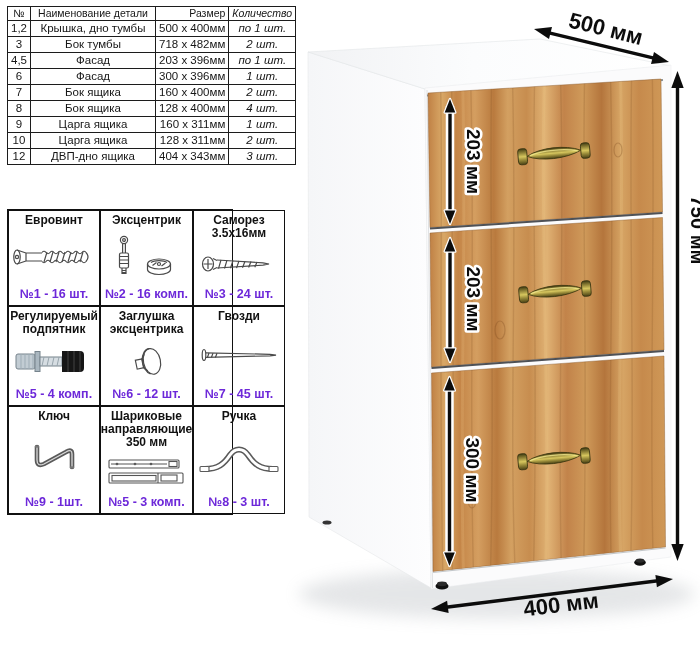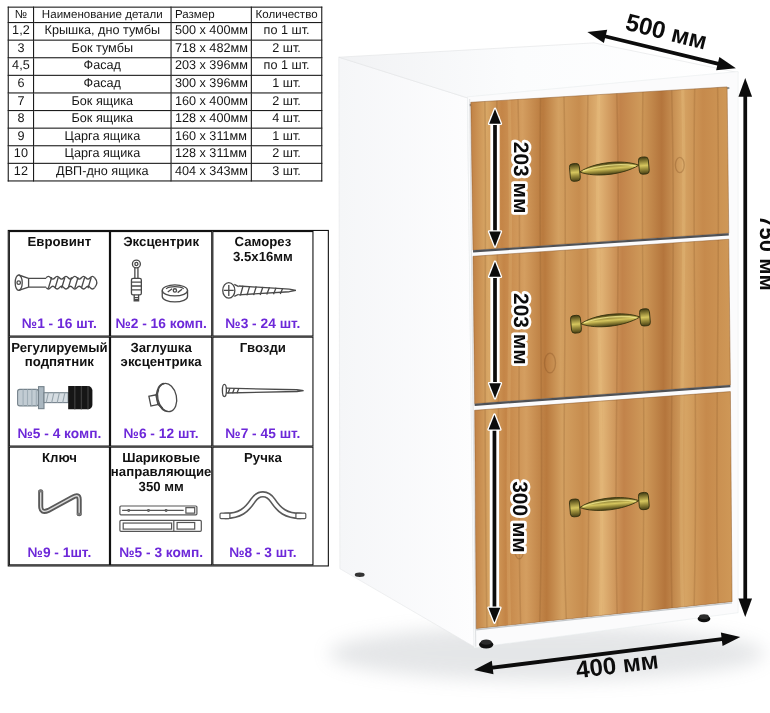--- a/index.html
+++ b/index.html
@@ -9,26 +9,26 @@
 
   
   table.parts { position: absolute; left: 7px; top: 6px; border-collapse: collapse; background: #fff; }
   .parts th, .parts td {
     border: 1px solid #1c1c1c; color: #161616; padding: 0 3px;
     font-size: 11.5px; line-height: 13px; height: 16px; white-space: nowrap;
   }
   .parts th { font-size: 10.5px; font-weight: normal; height: 14px; text-align: center; }
   .parts .c-num  { width: 23px;  text-align: center; }
   .parts .c-name { width: 125px; text-align: center; }
-  .parts .c-size { width: 71px;  text-align: left; }
-  .parts .c-qty  { width: 56px;  text-align: center; }
+  .parts .c-size { width: 71px;  text-align: right; }
+  .parts .c-qty  { width: 56px;  text-align: center; font-style: italic; }
 
   
   .hw {
-    position: absolute; left: 7px; top: 209px; width: 292px;
+    position: absolute; left: 7px; top: 209px; width: 226px;
     display: grid; grid-template-columns: 92px 93px 92px; grid-template-rows: 96px 100px 108px;
     border: 1px solid #111; background: #fff;
   }
   .hw-cell { border: 1px solid #111; display: flex; flex-direction: column; align-items: center; justify-content: space-between; padding: 3px 2px 4px; }
   .hw-title { font-weight: bold; font-size: 12px; line-height: 13px; text-align: center; white-space: pre-line; color: #111; }
   .hw-count { font-weight: bold; font-size: 12.5px; color: #6d28d9; white-space: nowrap; }
   .hw-art { flex: 1 1 auto; display: flex; align-items: center; justify-content: center; width: 100%; overflow: hidden; }
   .hw-art svg { display: block; }
   .ln { stroke: #4a4a4a; stroke-width: 1.2; fill: none; }
 

